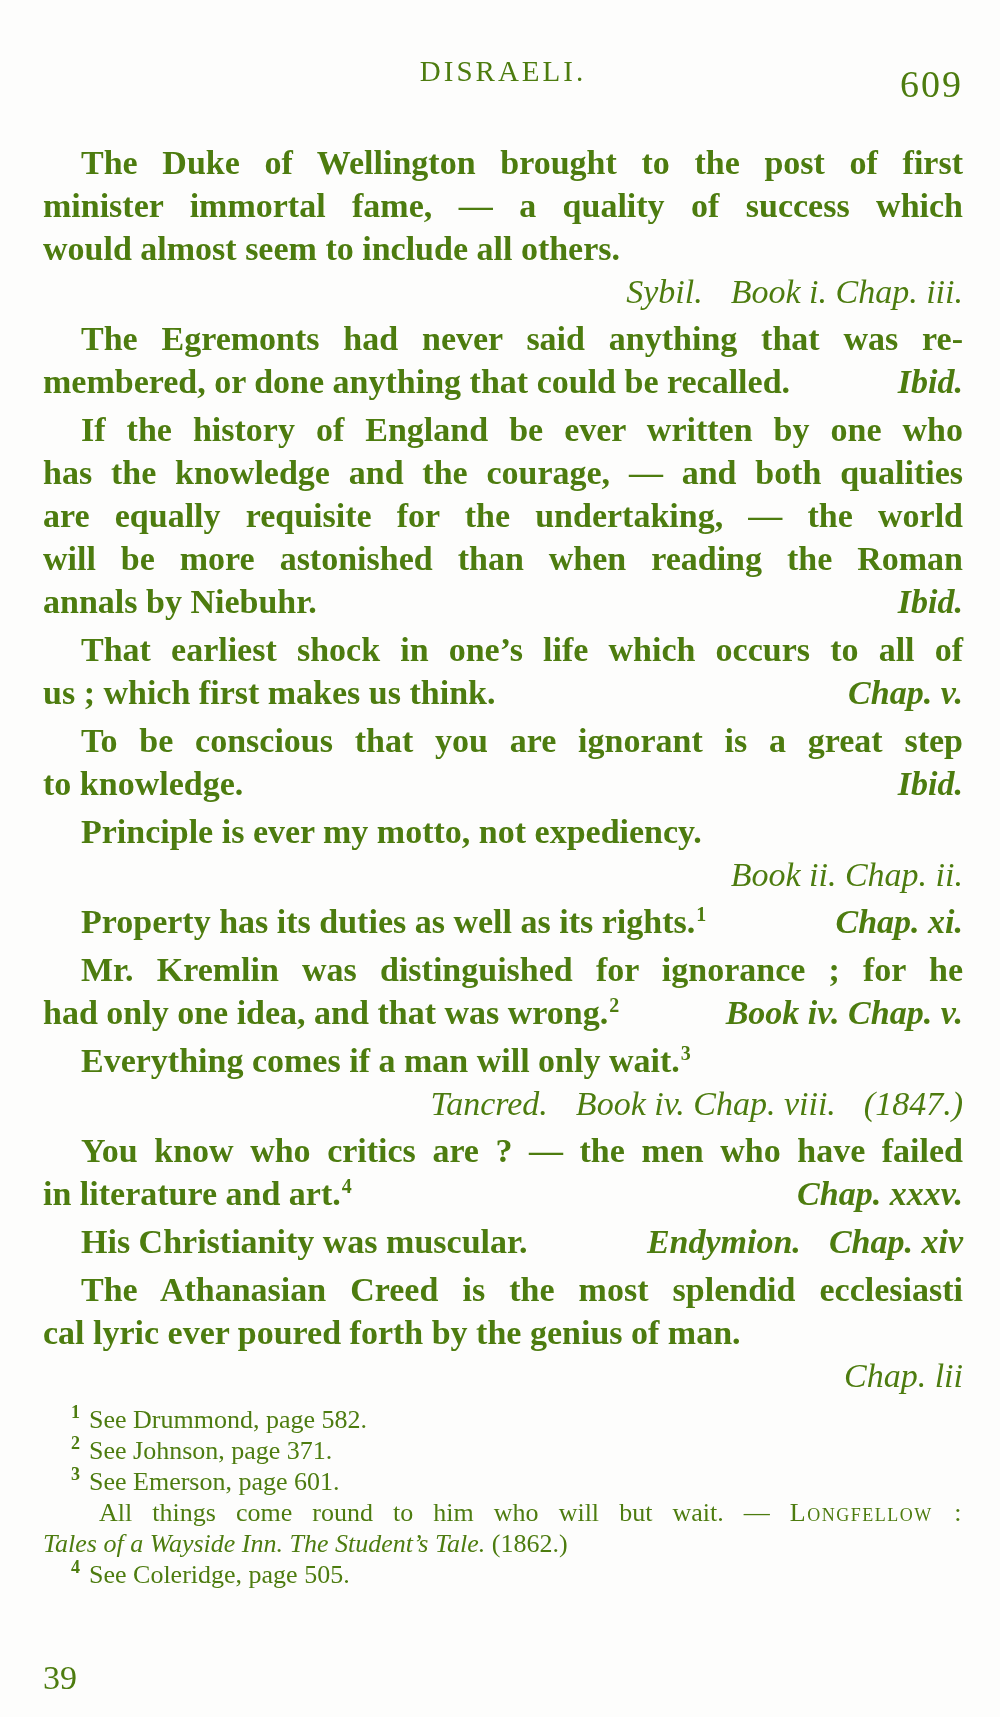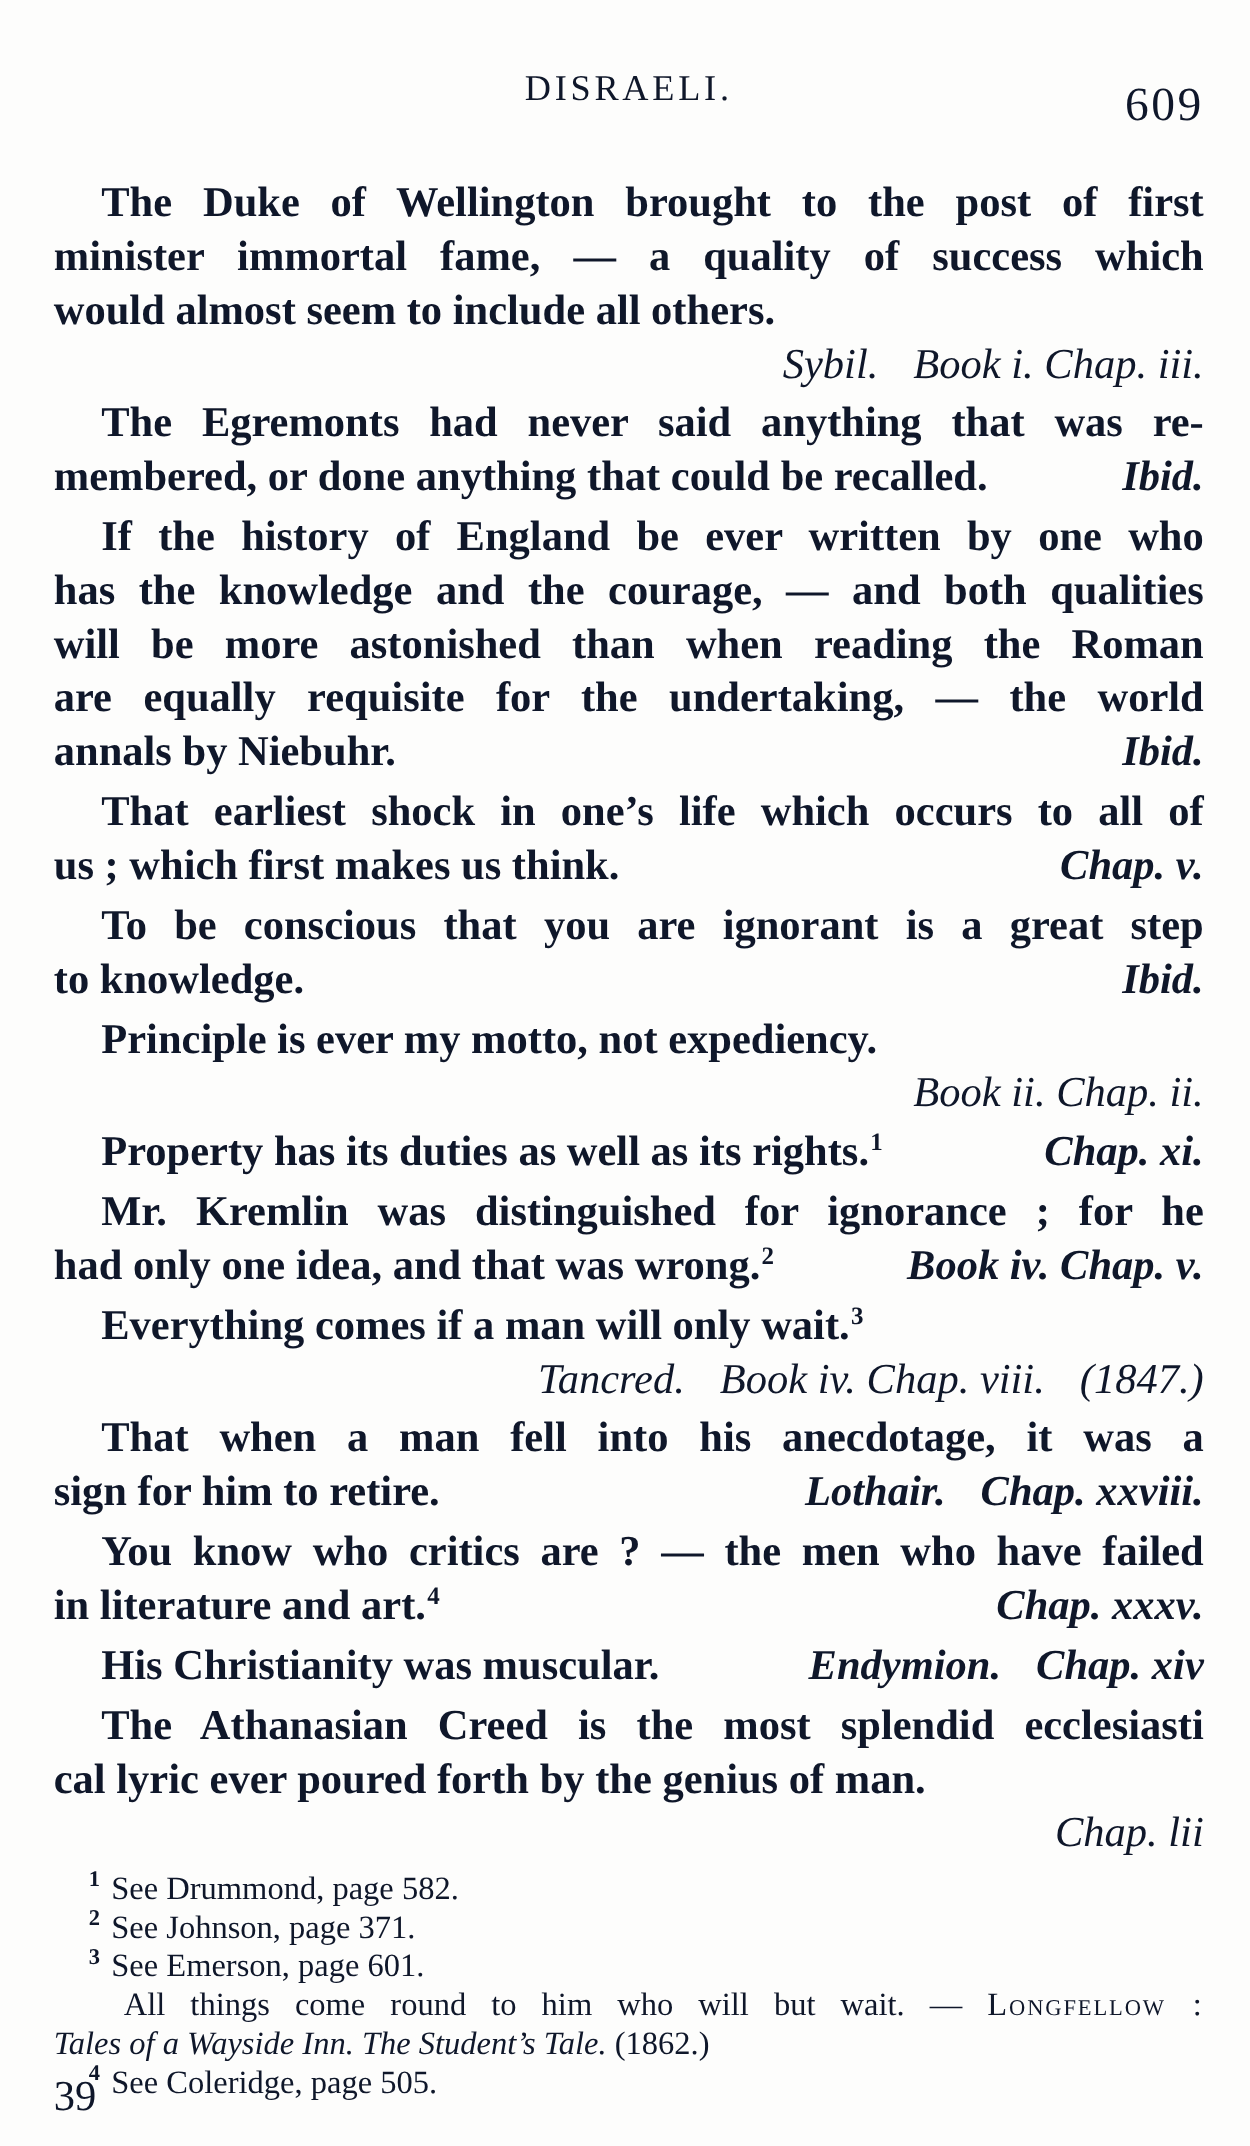--- a/index.html
+++ b/index.html
@@ -6,21 +6,21 @@
     margin: 0;
     padding: 0;
     background: #ffffff;
   }
   .page {
     position: relative;
     width: 1000px;
     height: 1717px;
     box-sizing: border-box;
     background: #fdfdfc;
-    color: #0f172a;
+    color: #4d7c0f;
     font-family: "Liberation Serif", "DejaVu Serif", serif;
     padding: 45px 37px 0 43px;
     overflow: hidden;
   }
   
   .header { position: relative; height: 50px; margin-bottom: 46px; }
   .head-title {
     text-align: center;
     font-size: 29px;
     letter-spacing: 3px;
@@ -94,22 +94,22 @@
       <div class="quote">
         <div class="q-line q-full first">The Egremonts had never said anything that was re-</div>
         <div class="q-line q-flex">
           <span class="q-text">membered, or done anything that could be recalled.</span>
           <span class="attr"><span class="attr-part">Ibid.</span></span>
         </div>
       </div>
       <div class="quote">
         <div class="q-line q-full first">If the history of England be ever written by one who</div>
         <div class="q-line q-full">has the knowledge and the courage, — and both qualities</div>
+        <div class="q-line q-full">are equally requisite for the undertaking, — the world</div>
         <div class="q-line q-full">will be more astonished than when reading the Roman</div>
-        <div class="q-line q-full">are equally requisite for the undertaking, — the world</div>
         <div class="q-line q-flex">
           <span class="q-text">annals by Niebuhr.</span>
           <span class="attr"><span class="attr-part">Ibid.</span></span>
         </div>
       </div>
       <div class="quote">
         <div class="q-line q-full first">That earliest shock in one’s life which occurs to all of</div>
         <div class="q-line q-flex">
           <span class="q-text">us ; which first makes us think.</span>
           <span class="attr"><span class="attr-part">Chap. v.</span></span>
@@ -137,27 +137,20 @@
         <div class="q-line q-flex">
           <span class="q-text">had only one idea, and that was wrong.<sup class="q-sup">2</sup></span>
           <span class="attr"><span class="attr-part">Book iv. Chap. v.</span></span>
         </div>
       </div>
       <div class="quote">
         <div class="q-line q-last first">Everything comes if a man will only wait.<sup class="q-sup">3</sup></div>
         <div class="attr attr-line"><span class="attr-part">Tancred.</span><span class="attr-part">Book iv. Chap. viii.</span><span class="attr-part">(1847.)</span></div>
       </div>
       <div class="quote">
-        <div class="q-line q-full first">That when a man fell into his anecdotage, it was a</div>
-        <div class="q-line q-flex">
-          <span class="q-text">sign for him to retire.</span>
-          <span class="attr"><span class="attr-part">Lothair.</span><span class="attr-part">Chap. xxviii.</span></span>
-        </div>
-      </div>
-      <div class="quote">
         <div class="q-line q-full first">You know who critics are ? — the men who have failed</div>
         <div class="q-line q-flex">
           <span class="q-text">in literature and art.<sup class="q-sup">4</sup></span>
           <span class="attr"><span class="attr-part">Chap. xxxv.</span></span>
         </div>
       </div>
       <div class="quote">
         <div class="q-line q-flex">
           <span class="q-text pad-first">His Christianity was muscular.</span>
           <span class="attr"><span class="attr-part">Endymion.</span><span class="attr-part">Chap. xiv</span></span>

